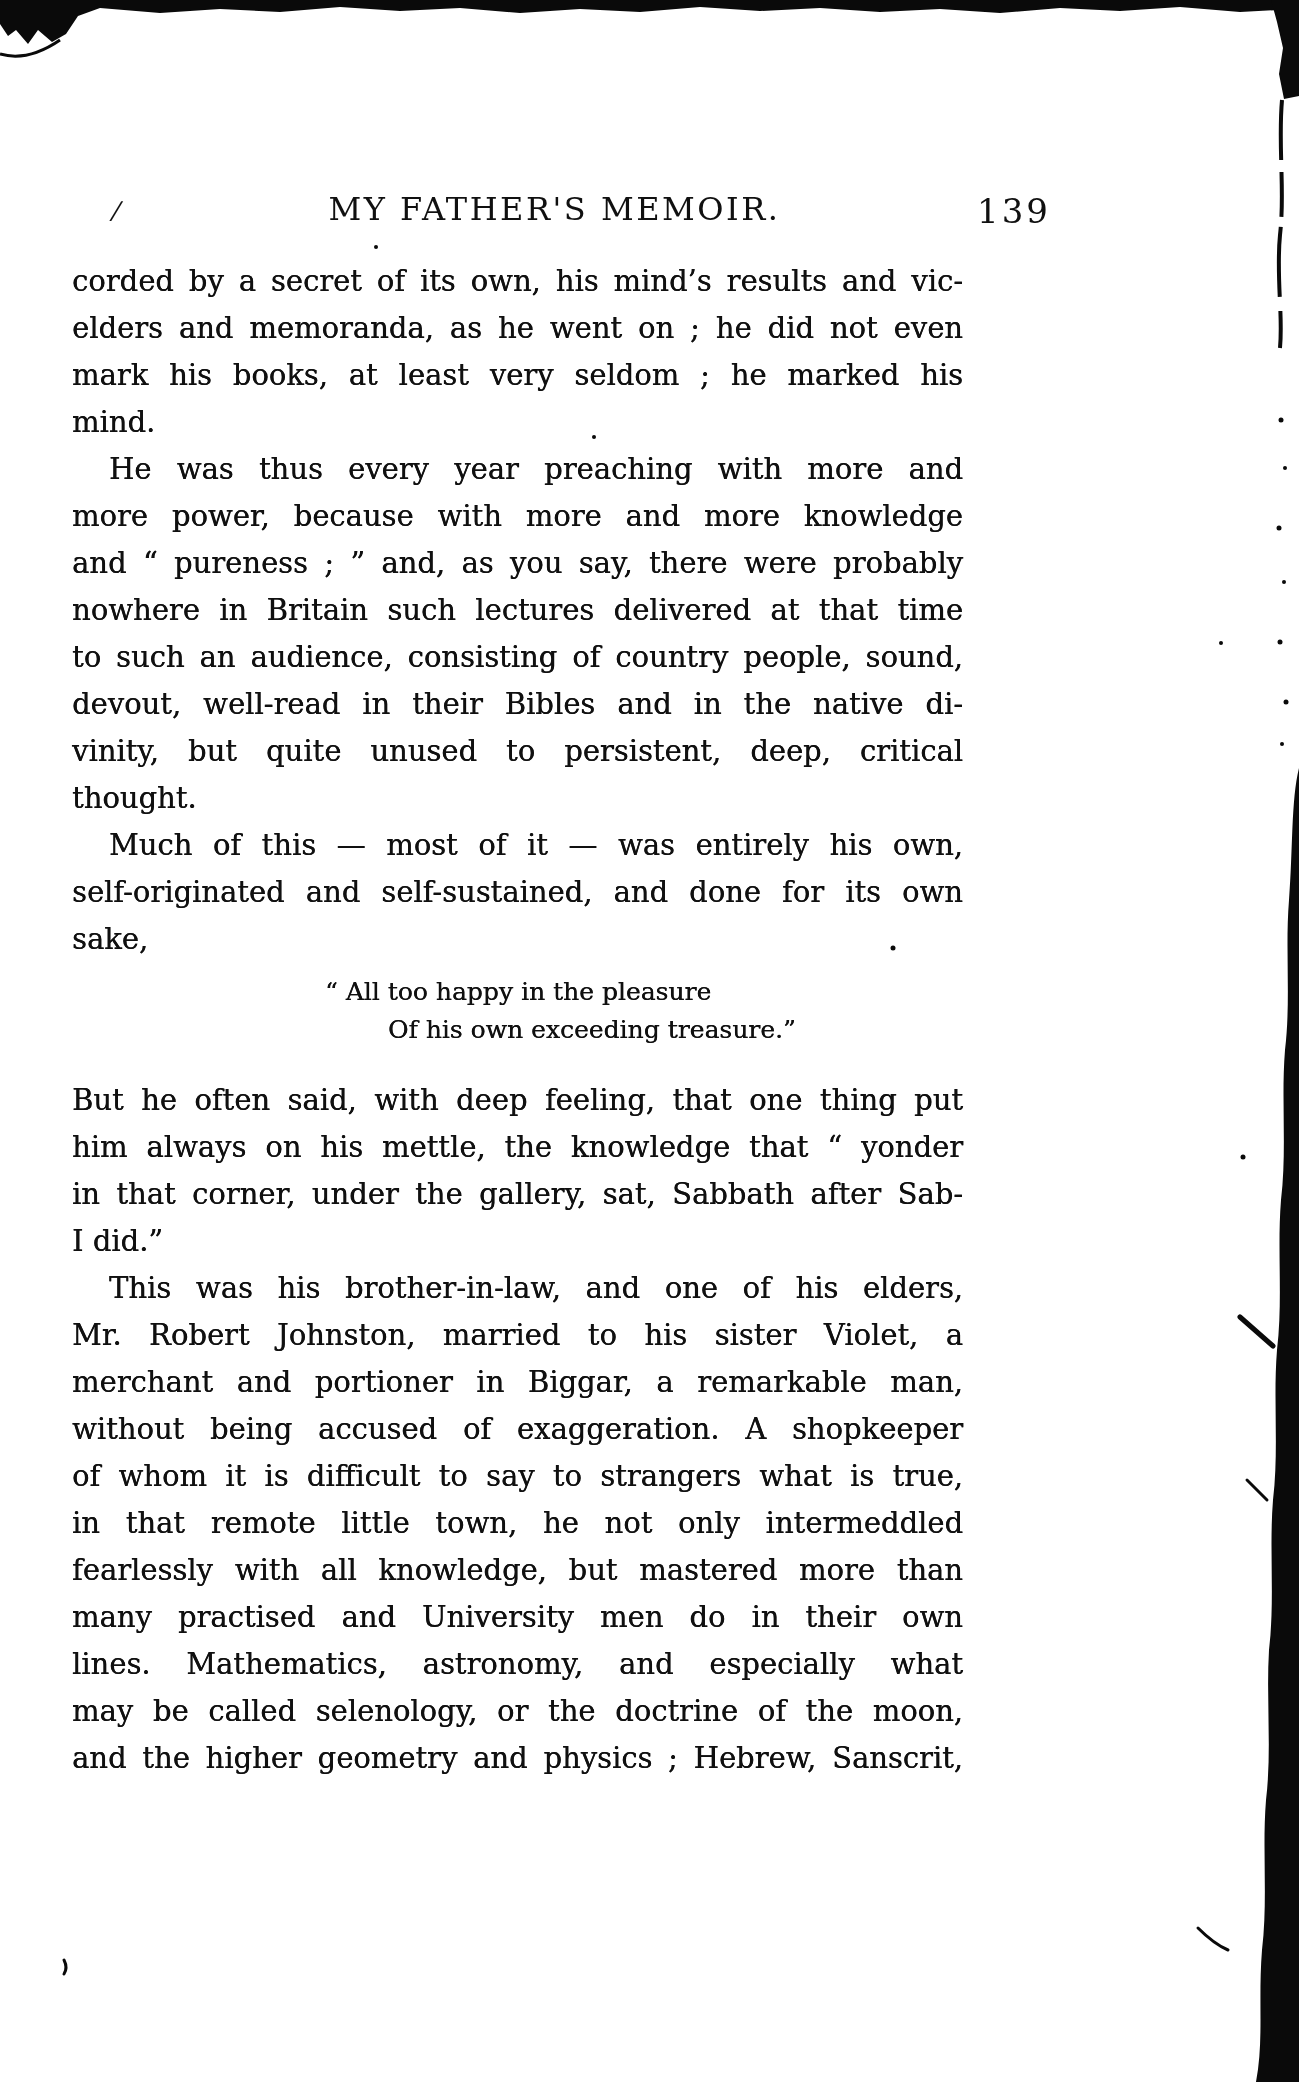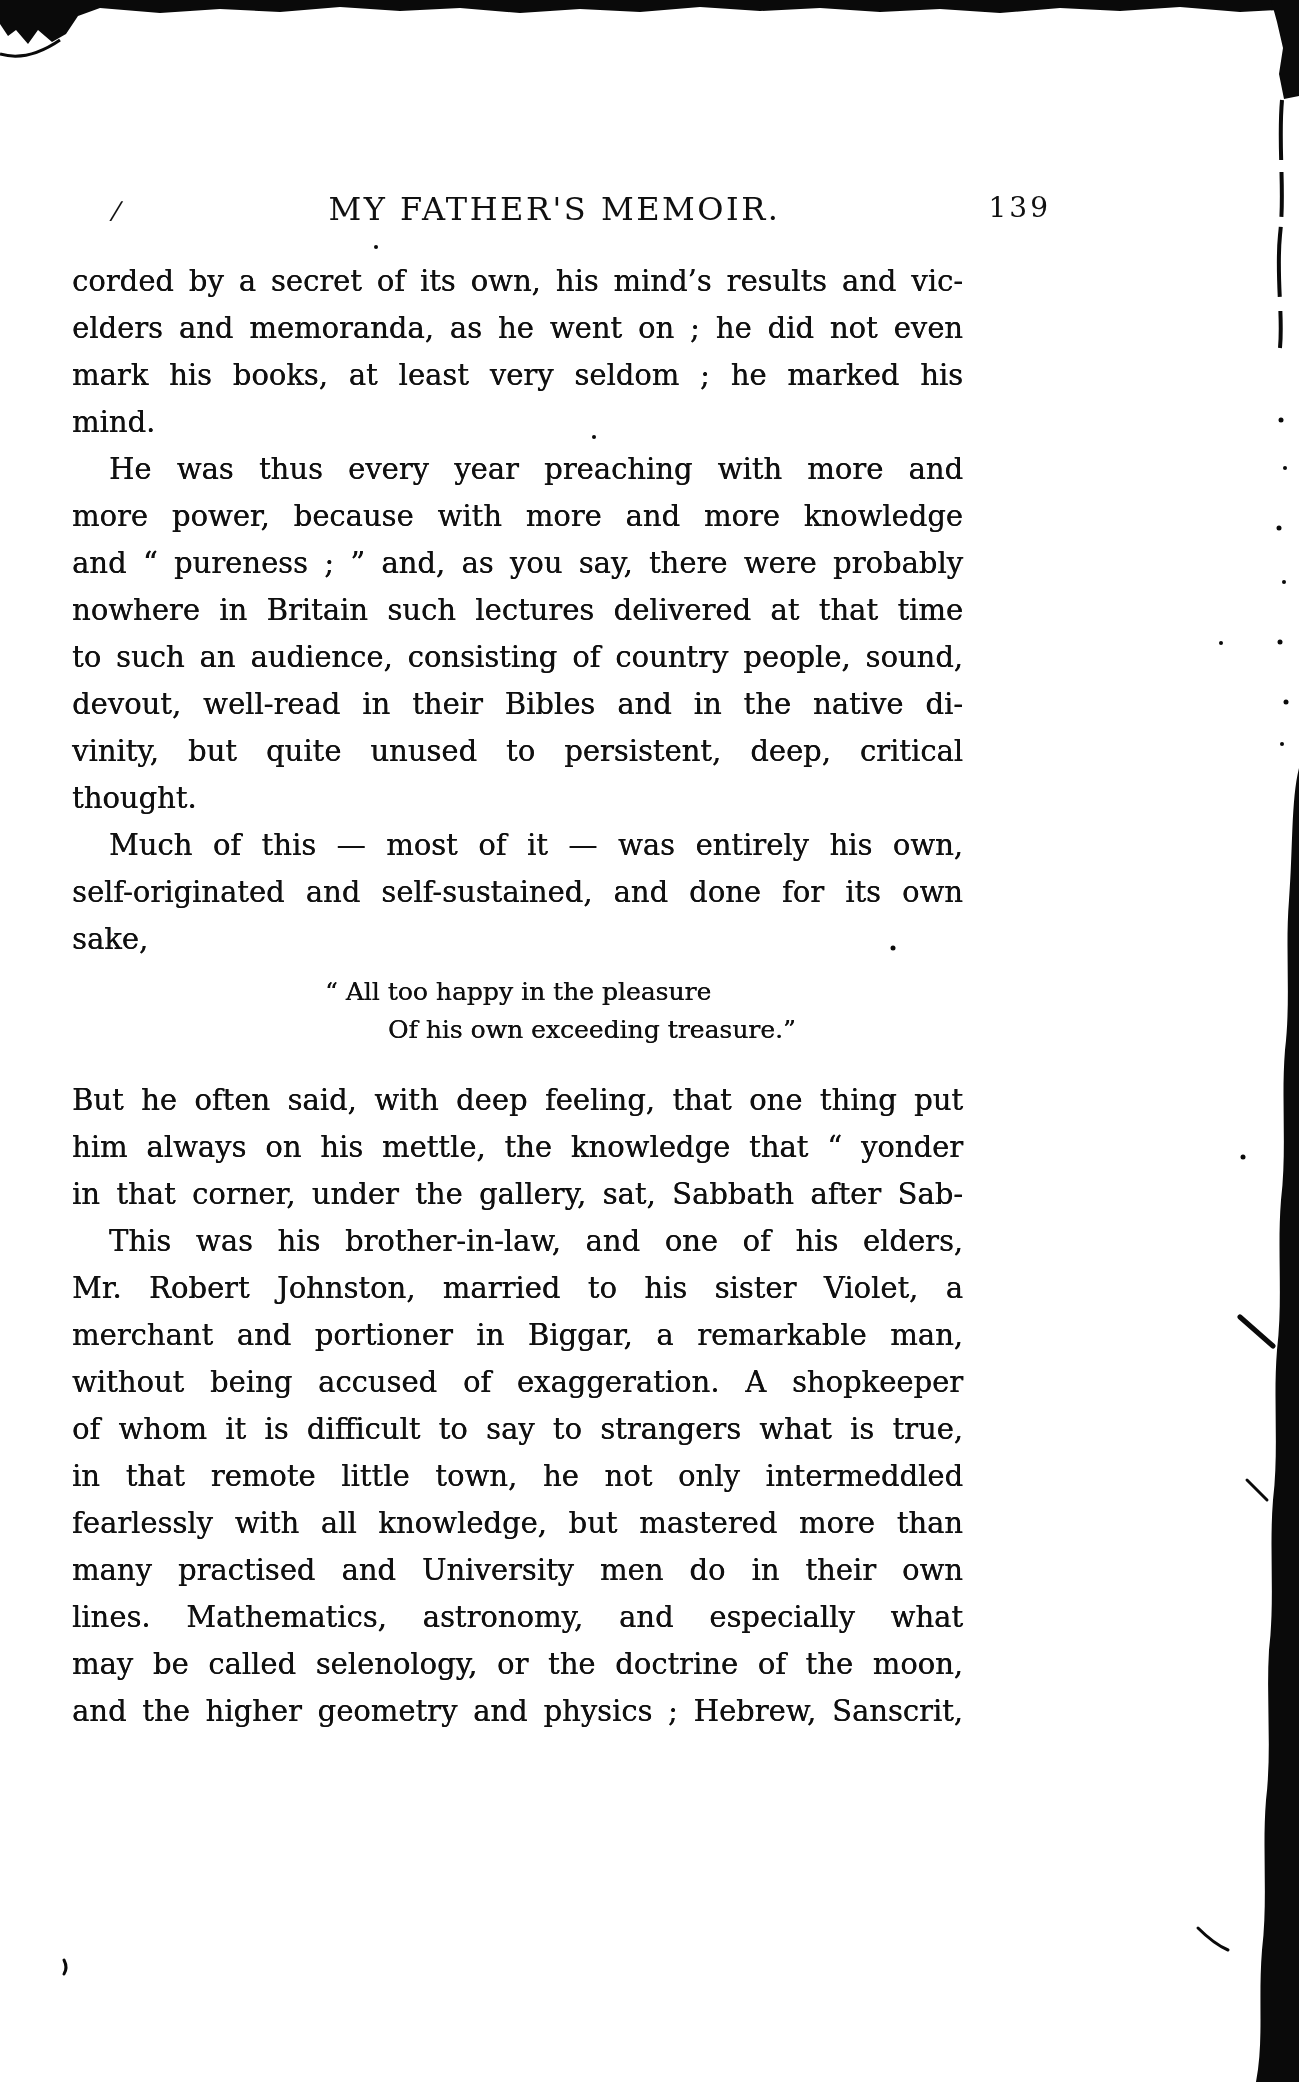--- a/index.html
+++ b/index.html
@@ -12,21 +12,21 @@
     overflow:hidden;
     margin:0 auto;
   }
   .header { position:absolute; top:190px; left:72px; width:935px; height:36px; }
   .title {
     position:absolute; left:0; right:0; top:0;
     text-align:center; font-size:32px; letter-spacing:2.5px;
     transform:translateX(15px);
     white-space:nowrap;
   }
-  .pageno { position:absolute; right:-44px; top:1px; font-size:28px; letter-spacing:3px; }
+  .pageno { position:absolute; right:-44px; top:1px; font-size:34px; letter-spacing:3px; }
   .margin-slash {
     position:absolute; left:40px; top:6px;
     font-size:25px; font-style:italic; transform:rotate(4deg);
   }
   .text-body {
     position:absolute; top:258px; left:72px; width:891px;
     font-size:29px; line-height:47px;
     text-shadow:0.3px 0 0 currentColor;
   }
   .pline { text-align:justify; text-align-last:justify; }
@@ -73,20 +73,21 @@
         <div class="pline no-just"><span>sake,</span></div>
       </div>
       <div class="para quote">
         <div class="pline no-just qline q0"><span>“ All too happy in the pleasure</span></div>
         <div class="pline no-just qline q1"><span>Of his own exceeding treasure.”</span></div>
       </div>
       <div class="para bodypara">
         <div class="pline"><span>But he often said, with deep feeling, that one thing put</span></div>
         <div class="pline"><span>him always on his mettle, the knowledge that “ yonder</span></div>
         <div class="pline"><span>in that corner, under the gallery, sat, Sabbath after Sab-</span></div>
+        <div class="pline no-just"><span>I did.”</span></div>
       </div>
       <div class="para bodypara">
         <div class="pline indent"><span>This was his brother-in-law, and one of his elders,</span></div>
         <div class="pline"><span>Mr. Robert Johnston, married to his sister Violet, a</span></div>
         <div class="pline"><span>merchant and portioner in Biggar, a remarkable man,</span></div>
         <div class="pline"><span>without being accused of exaggeration.  A shopkeeper</span></div>
         <div class="pline"><span>of whom it is difficult to say to strangers what is true,</span></div>
         <div class="pline"><span>in that remote little town, he not only intermeddled</span></div>
         <div class="pline"><span>fearlessly with all knowledge, but mastered more than</span></div>
         <div class="pline"><span>many practised and University men do in their own</span></div>

